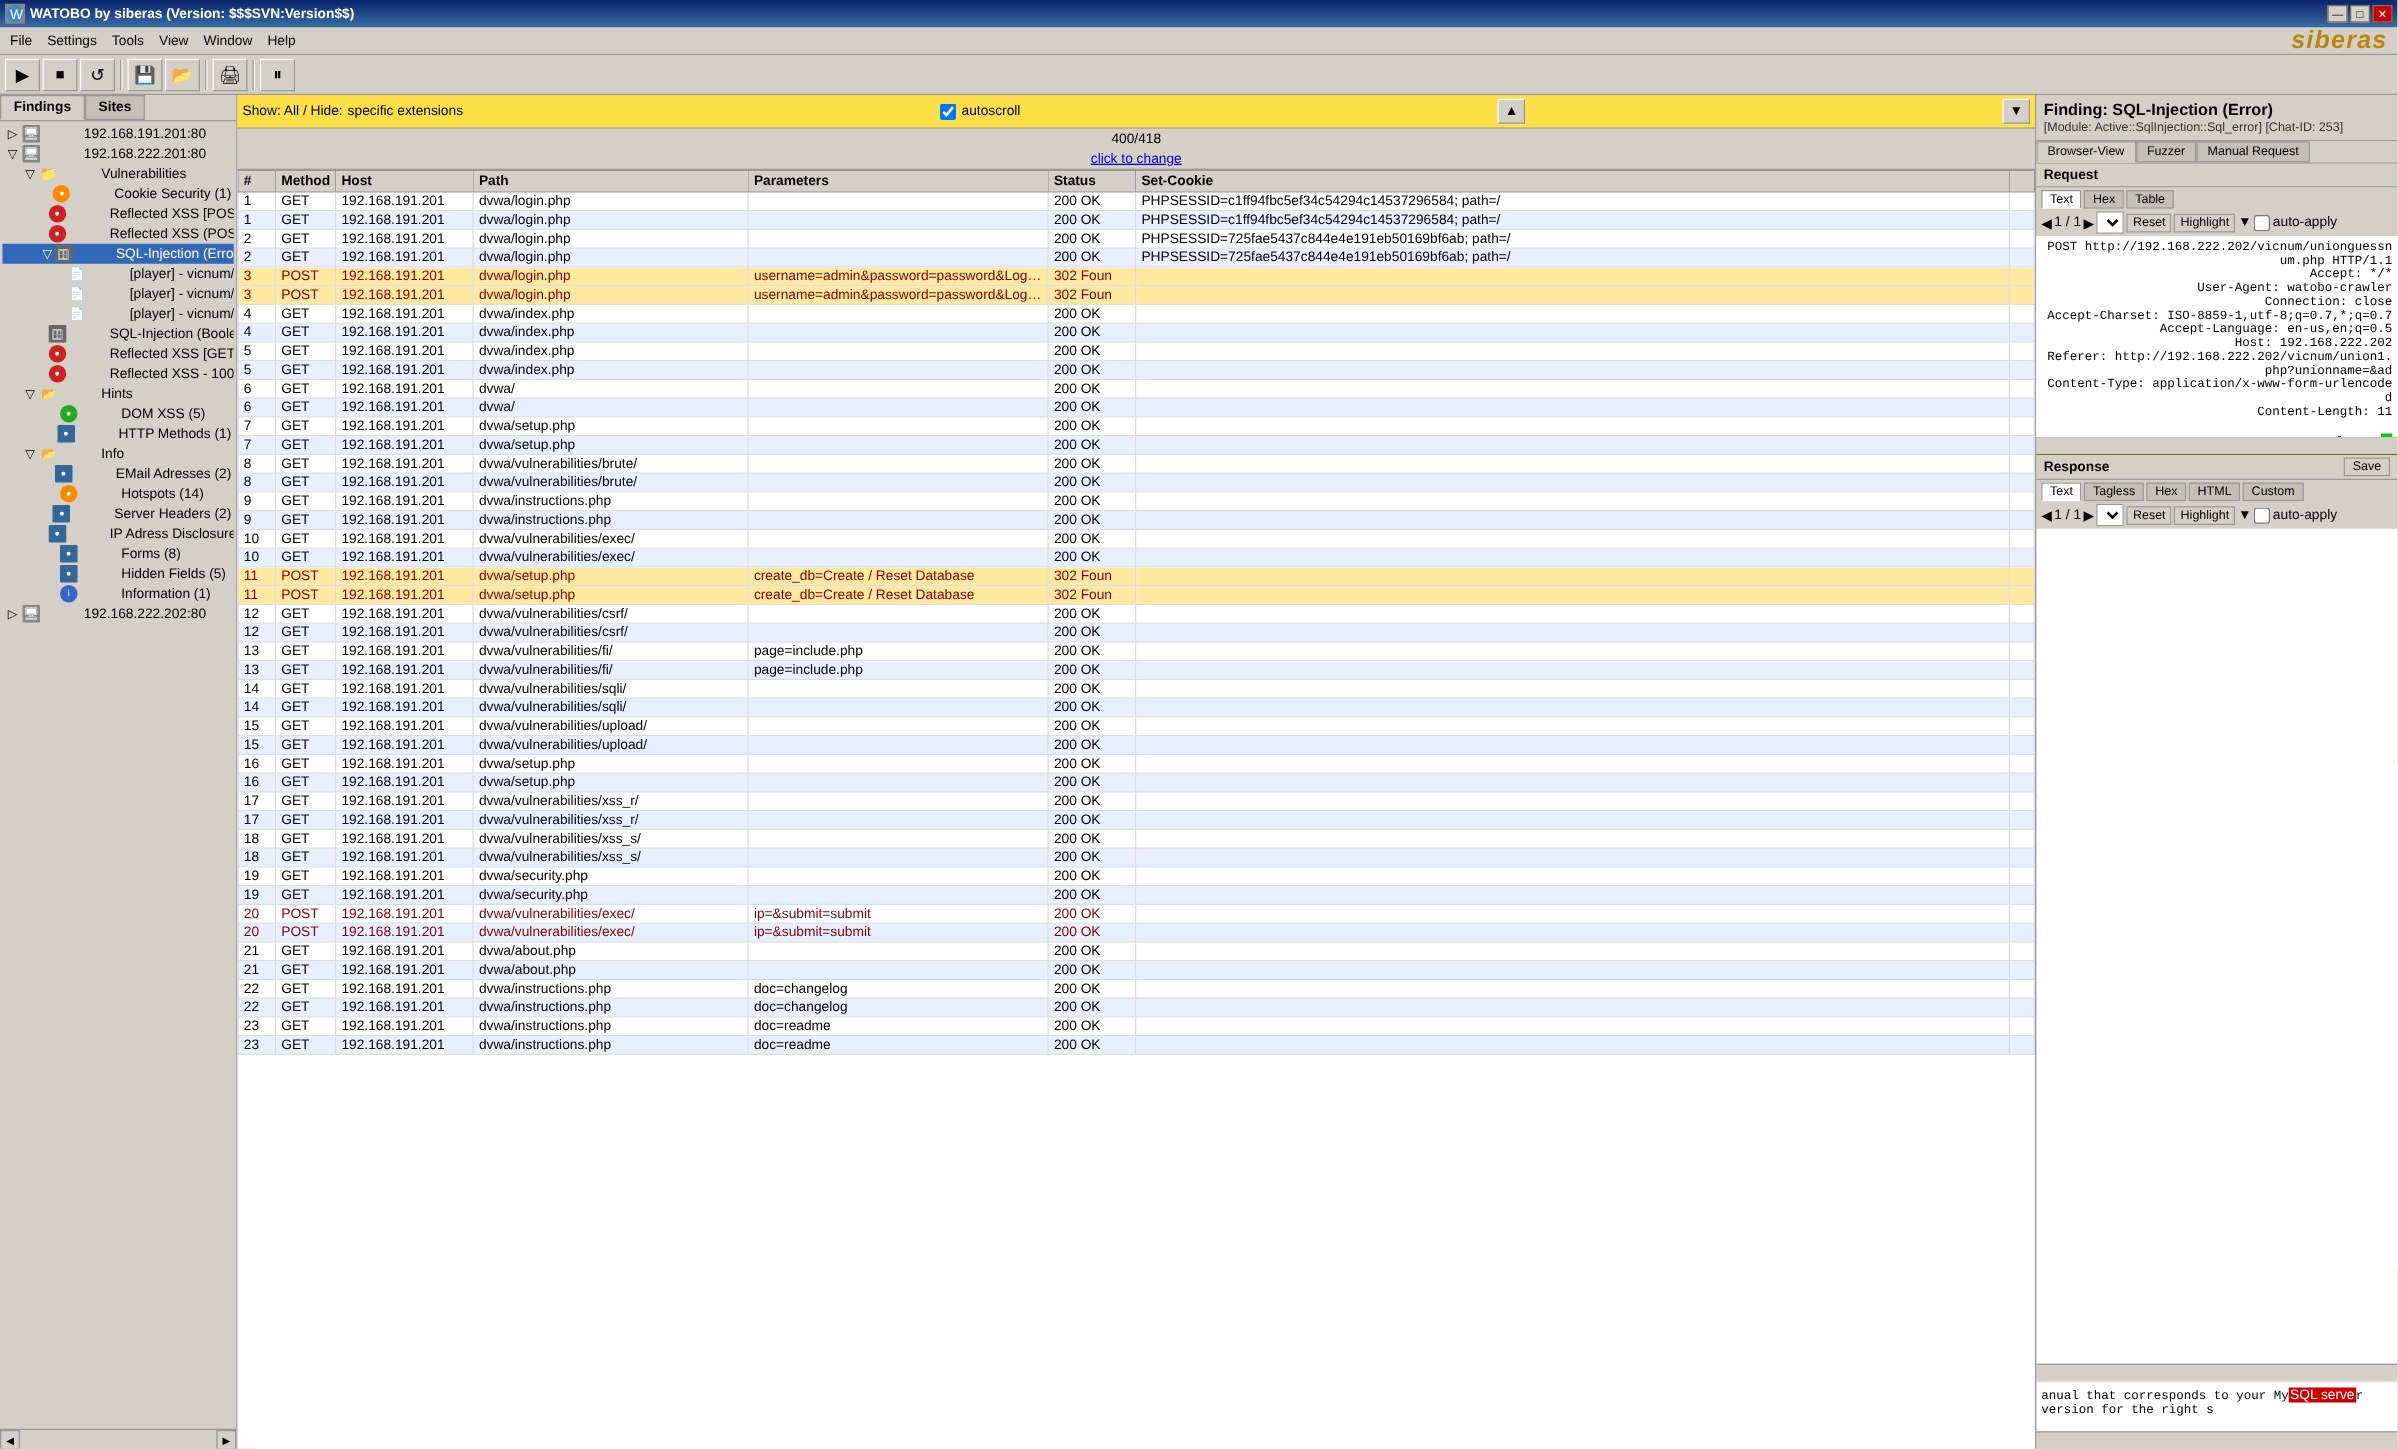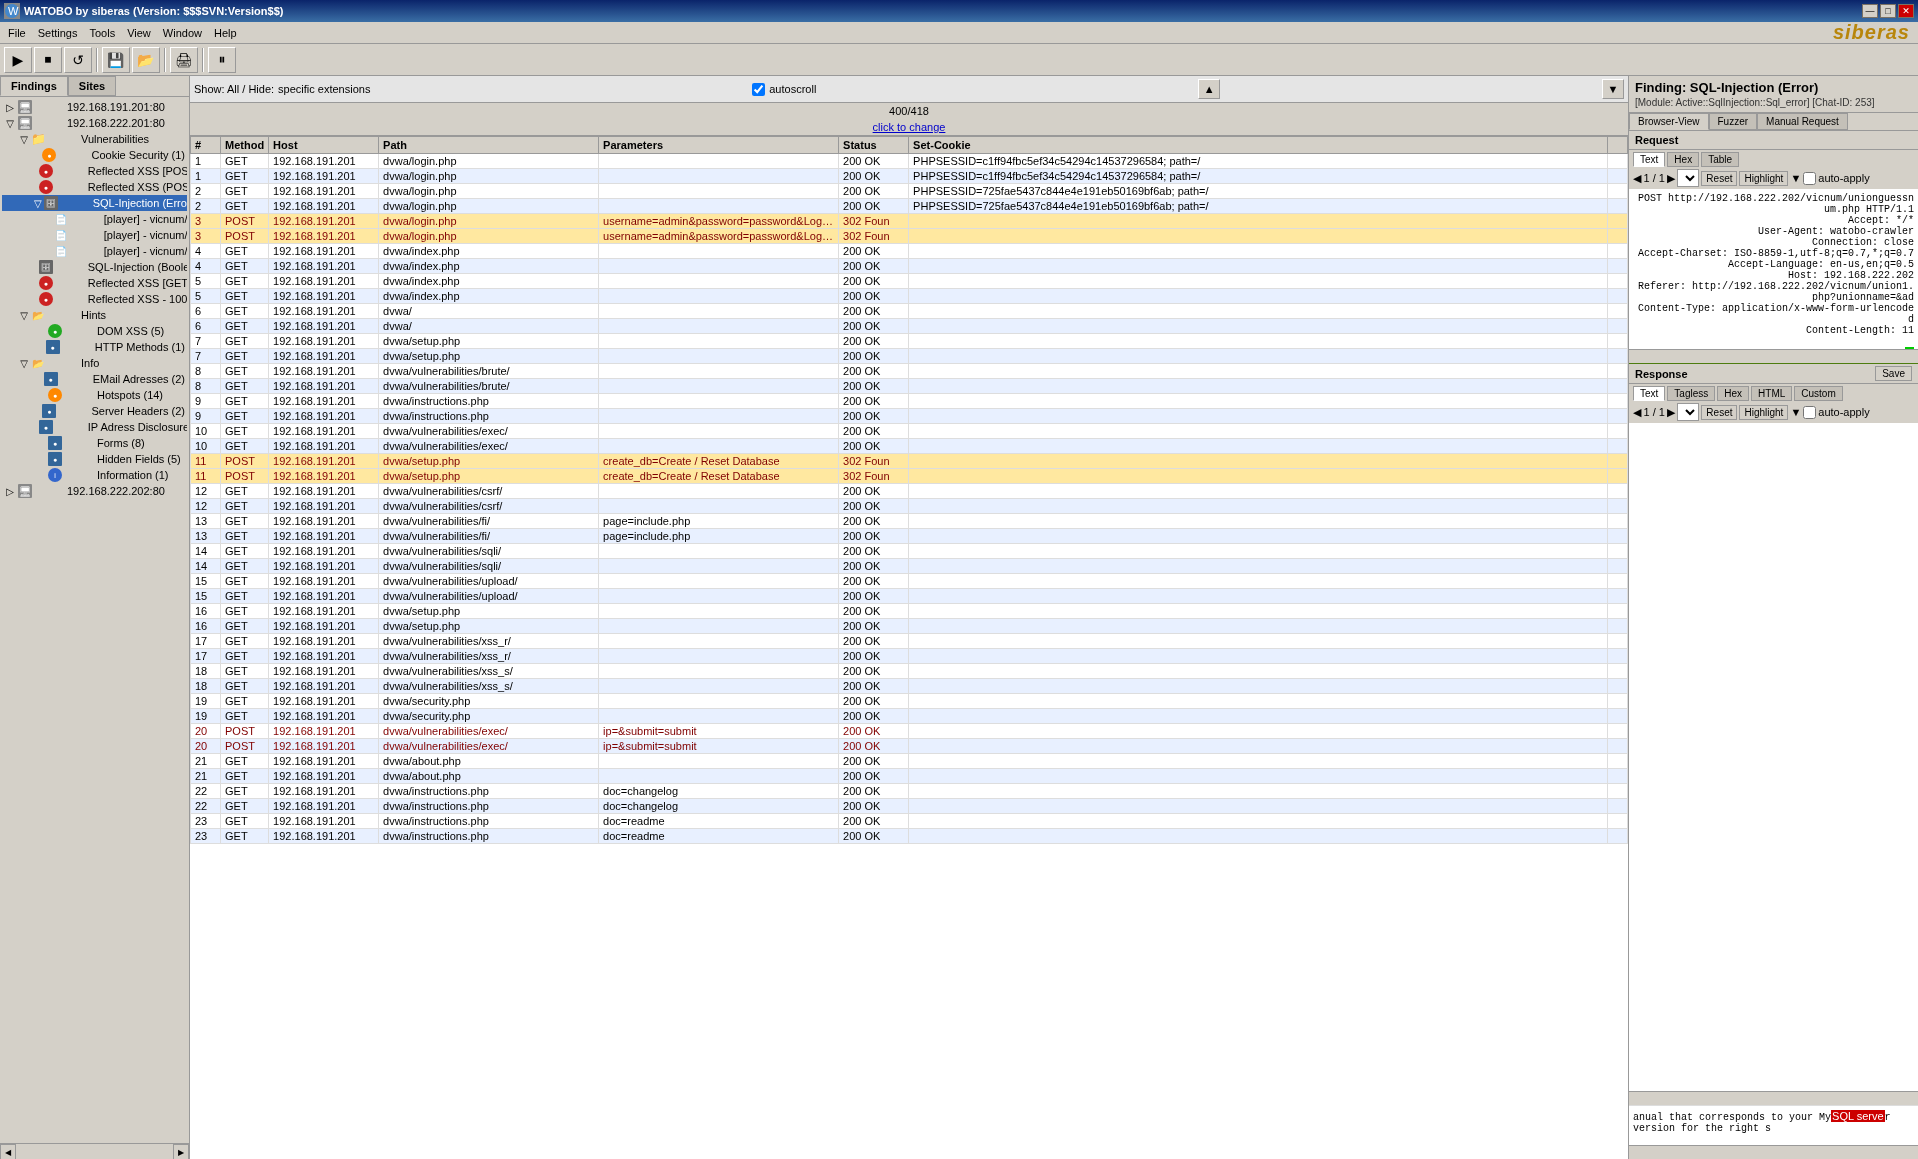--- a/index.html
+++ b/index.html
@@ -114,21 +114,21 @@
     .tree-label { font-size: 11px; margin-left: 32px; }
 
     
     #center-panel {
       flex: 1;
       display: flex;
       flex-direction: column;
       min-width: 0;
     }
     #center-toolbar {
-      background: #e5e5e5;
+      background: #fde047;
       padding: 3px 4px;
       border-bottom: 1px solid #999;
       display: flex;
       align-items: center;
       gap: 4px;
     }
     .center-toolbar-btn {
       width: 22px; height: 20px; background: #d4d0c8;
       border: 1px solid #999; border-top-color: #fff; border-left-color: #fff;
       display: flex; align-items: center; justify-content: center;

